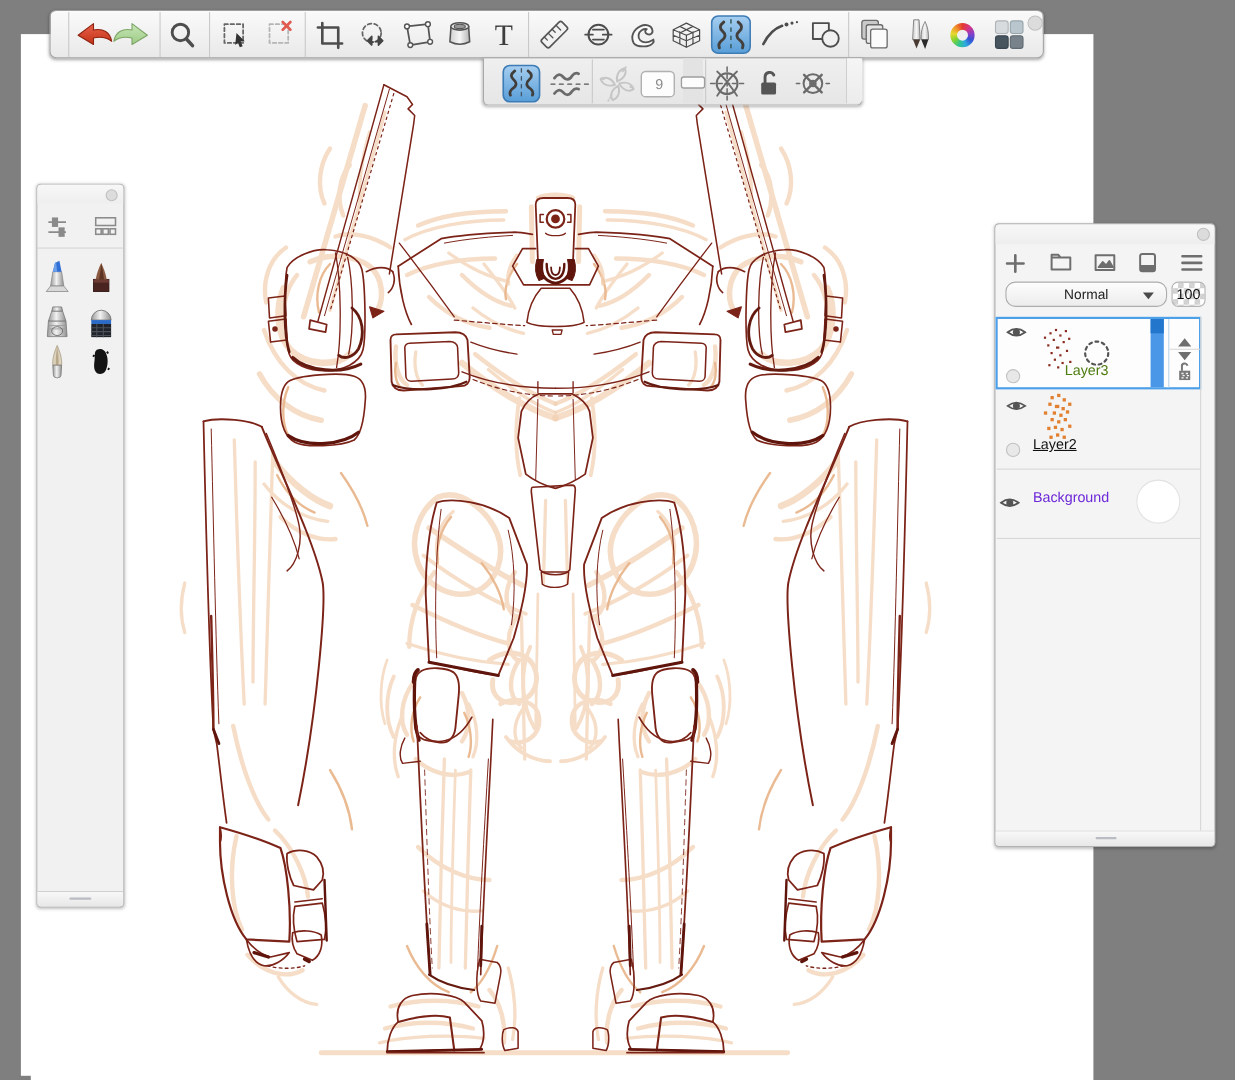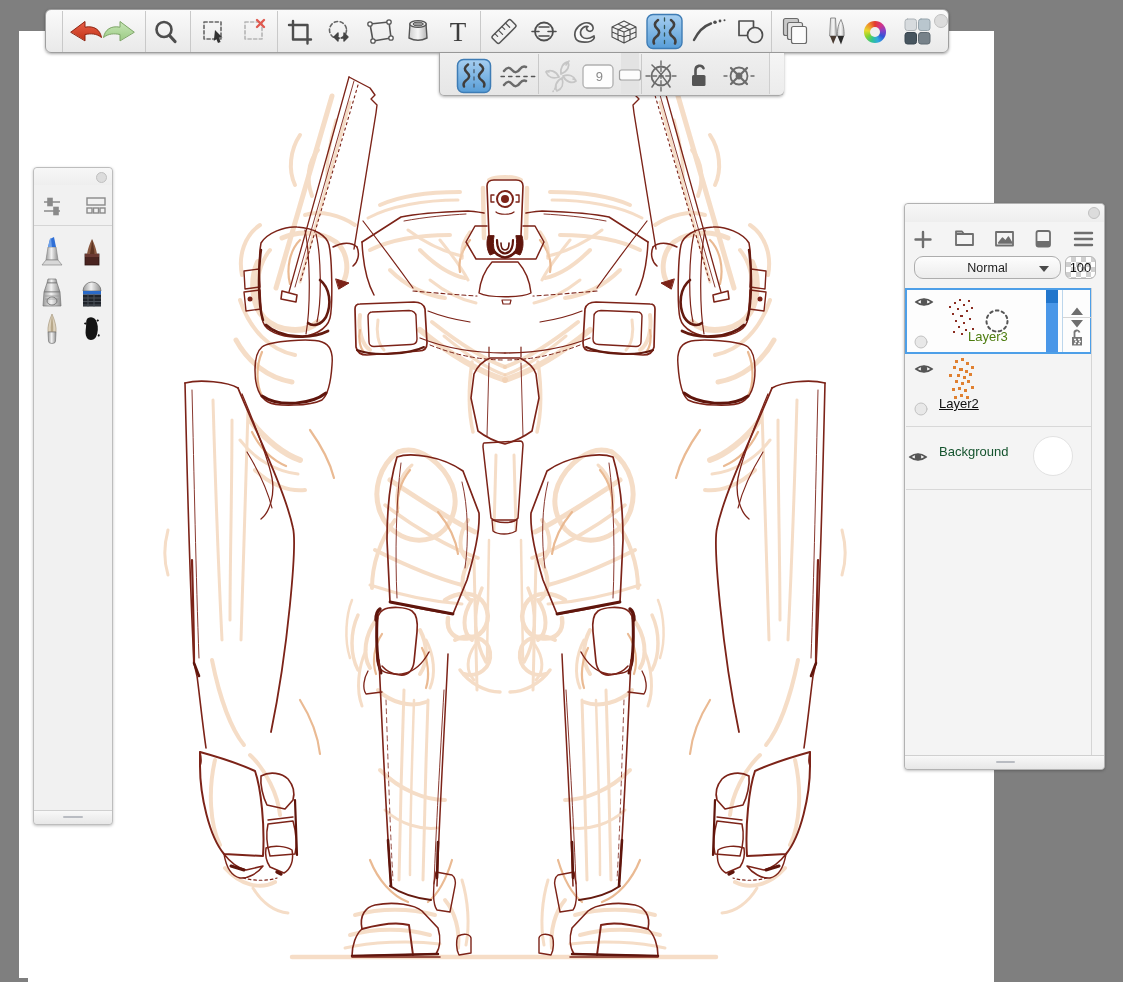--- a/index.html
+++ b/index.html
@@ -573,17 +573,17 @@
       <rect x="55" y="106" width="3" height="3"></rect>
         <rect x="61" y="108" width="3" height="3"></rect>
         <rect x="49" y="108" width="3" height="3"></rect>
       <rect x="66" y="78" width="3" height="3"></rect>
         <rect x="66" y="98" width="3" height="3"></rect>
         <rect x="44" y="86" width="3" height="3"></rect>
     </g>
   </svg>
   <div style="position:absolute;left:34px;top:125px;font-size:13px;color:#4d7c0f;margin-left:29px;">Layer3</div>
   <div style="position:absolute;left:34px;top:192px;font-size:13px;color:#111;text-decoration:underline;">Layer2</div>
-  <div style="position:absolute;left:34px;top:240px;font-size:13px;color:#14532d;">Background</div>
+  <div style="position:absolute;left:34px;top:240px;font-size:13px;color:#6d28d9;">Background</div>
   <div class="panelbot">
       <div class="dash" style="left:91px;top:5px;width:19px;"></div>
     </div>
 </div>
 
 </body></html>

